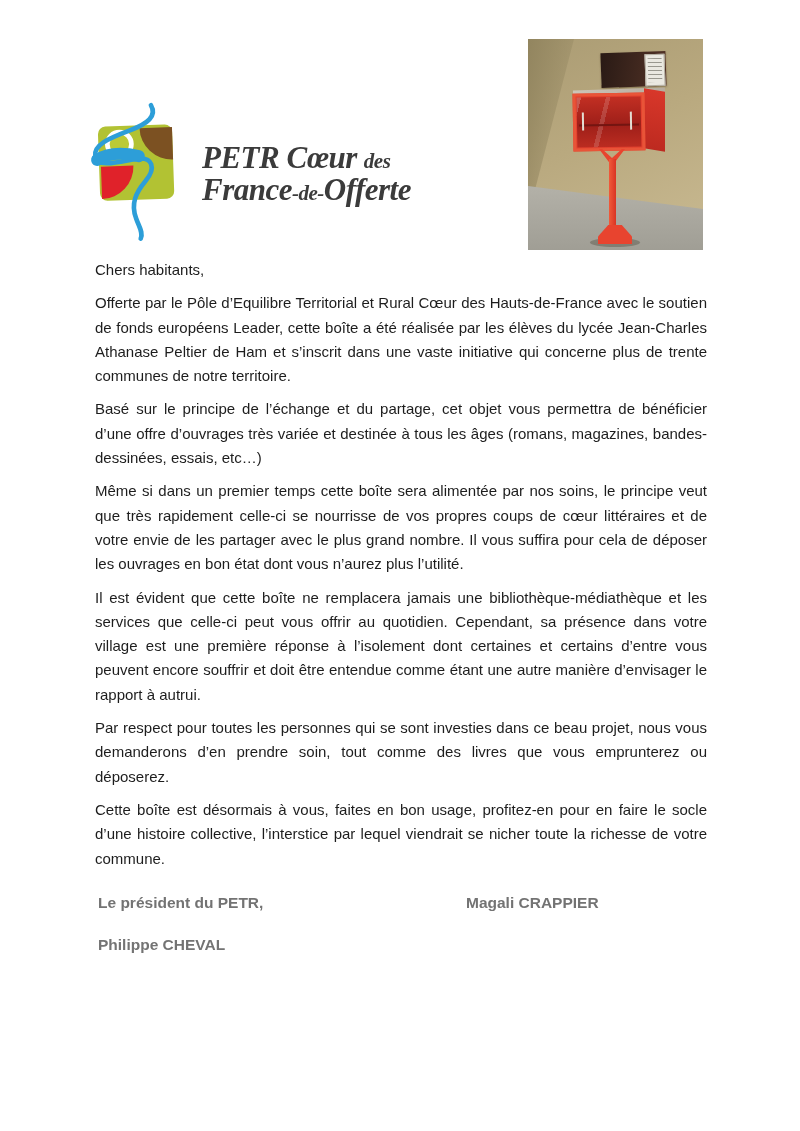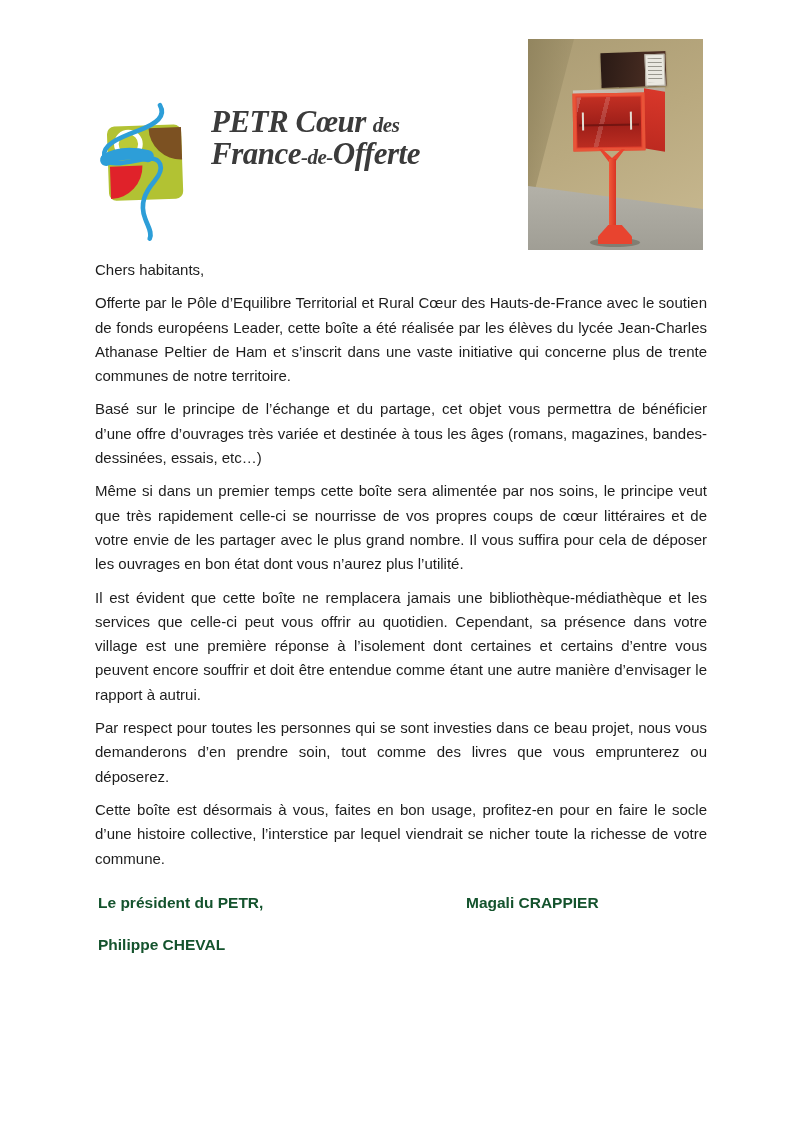--- a/index.html
+++ b/index.html
@@ -11,24 +11,24 @@
     width: 800px;
     height: 1131px;
     margin: 0 auto;
     background: #ffffff;
     overflow: hidden;
   }
 
   
   .logo {
     position: absolute;
-    left: 95px;
+    left: 86px;
     top: 100px;
     display: flex;
-    align-items: flex-start;
+    align-items: center;
     gap: 14px;
   }
   .logo-text {
     font-family: "Liberation Serif", serif;
     font-style: italic;
     font-weight: bold;
     color: #3b3b3b;
     line-height: 1.04;
     padding-top: 6px;
   }
@@ -152,21 +152,21 @@
   
   .signatures {
     display: grid;
     grid-template-columns: 368px 1fr;
     row-gap: 18px;
     margin-top: 20px;
     padding-left: 3px;
     font-weight: bold;
     font-size: 15.5px;
     line-height: 24px;
-    color: #14532d;
+    color: #737373;
   }
 </style>
 </head>
 <body>
 
 <div class="page">
 
   <div class="logo">
     <svg width="102" height="142" viewBox="0 0 110 150" aria-hidden="true">
       <g transform="rotate(-2 54 66)">

